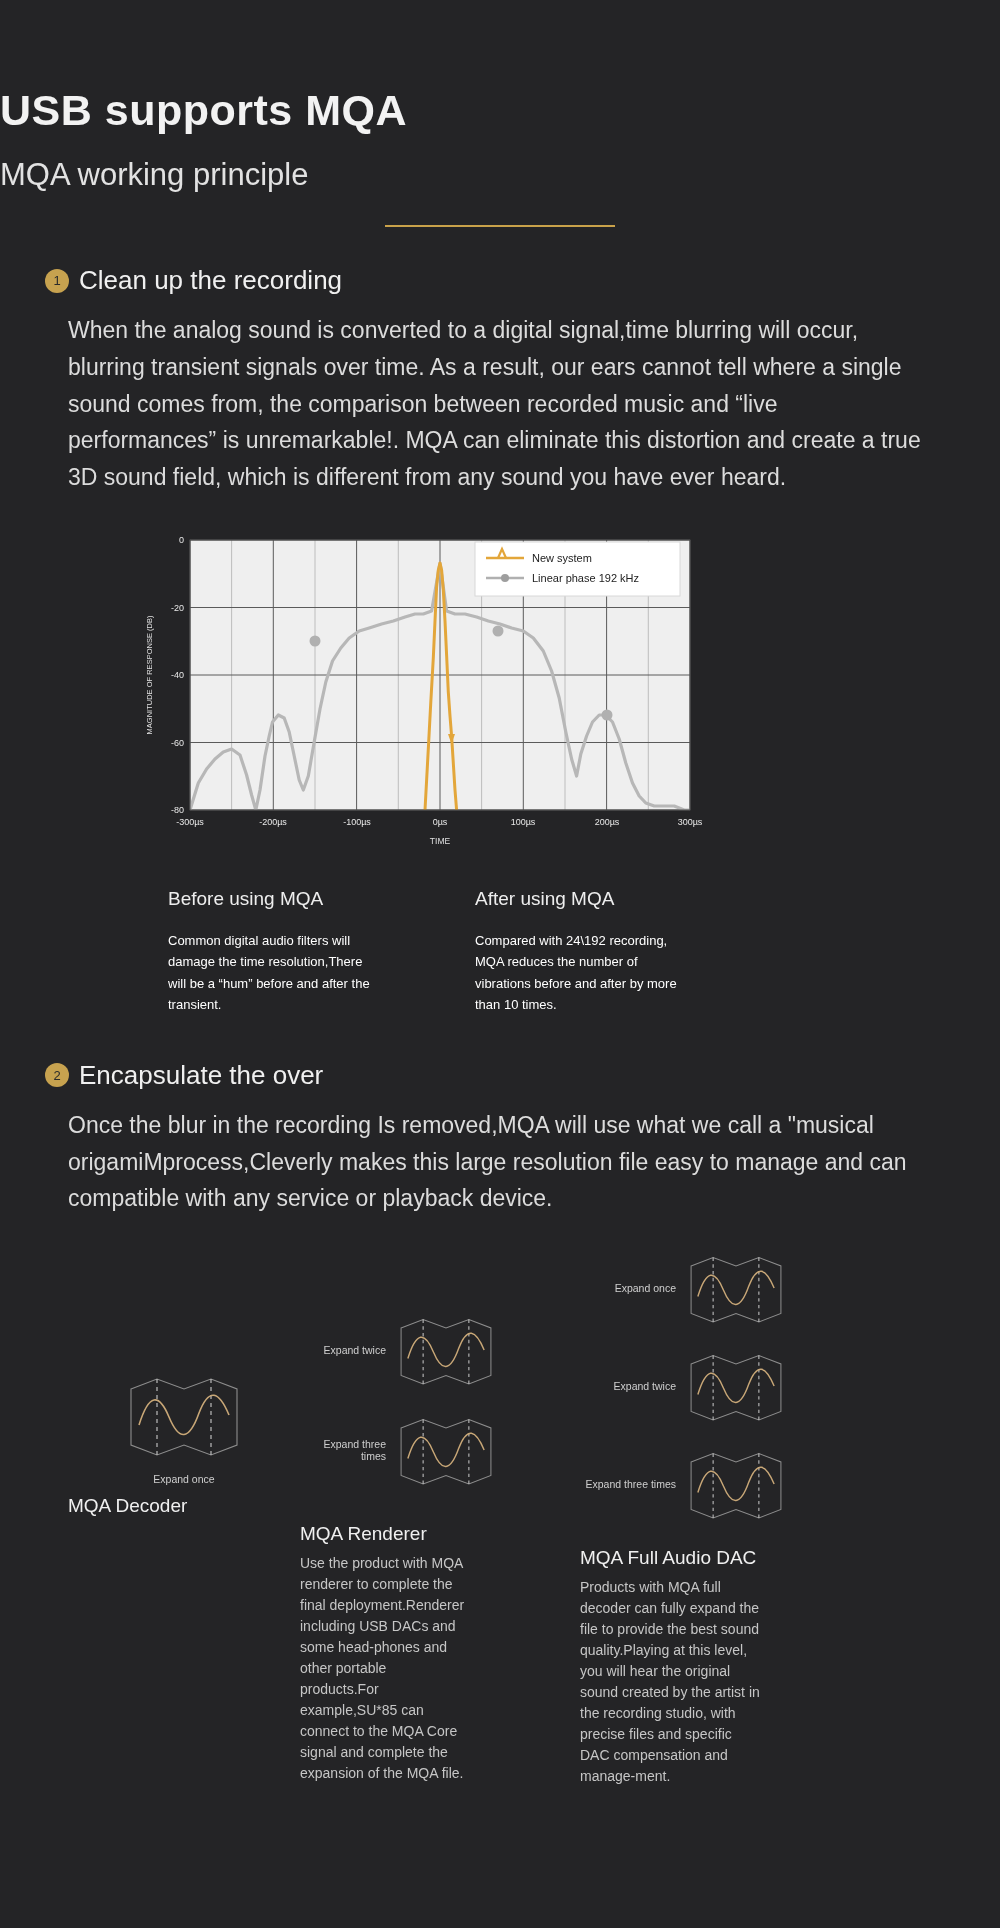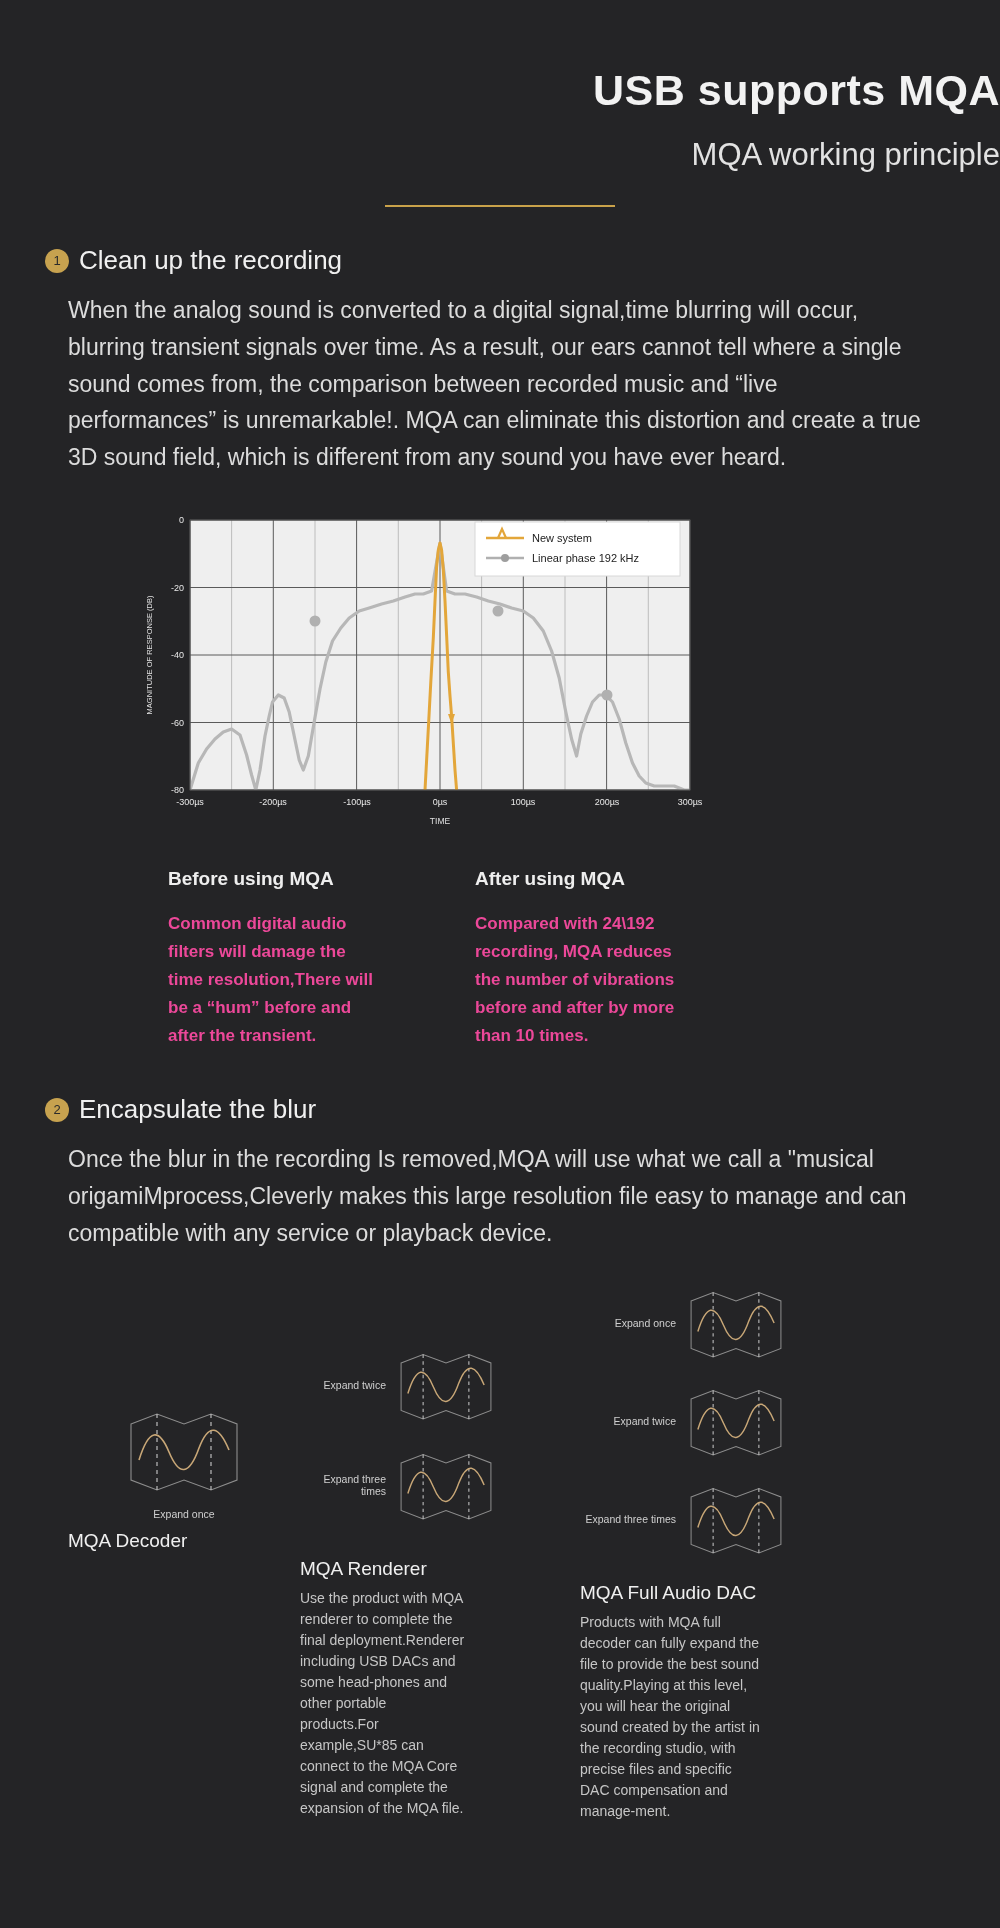--- a/index.html
+++ b/index.html
@@ -8,21 +8,21 @@
     width: 1000px;
     min-height: 1928px;
     background: #242426;
     font-family: "Liberation Sans", sans-serif;
     color: #e8e8e8;
     -webkit-font-smoothing: antialiased;
   }
   .page { width: 1000px; min-height: 1928px; position: relative; padding: 0; }
 
   
-  .header { text-align: right; padding-top: 66px; }
+  .header { text-align: left; padding-top: 66px; margin-top: 20px; }
   .title {
     font-size: 43px;
     font-weight: bold;
     letter-spacing: 0.5px;
     color: #f2f2f2;
     margin: 0;
   }
   .subtitle {
     font-size: 31px;
     color: #e2e2e2;
@@ -73,25 +73,24 @@
     padding-left: 130px;
     position: relative;
   }
   .chart-svg { display: block; }
 
   
   .ba-row {
     display: flex;
     padding: 16px 0 0 168px;
     gap: 92px;
-    font-weight: bold;
   }
   .ba-col { width: 215px; }
   .ba-title { font-size: 19px; color: #eeeeee; margin-bottom: 20px; }
-  .ba-text { font-size: 17px; line-height: 1.65; color: #ec4899; }
+  .ba-text { font-size: 13px; line-height: 1.65; color: #ffffff; }
 
   
   .origami-row {
     display: flex;
     padding: 18px 0 0 0;
     margin-top: 10px;
   }
   .org-col { position: relative; }
   .org-col.c1 { width: 300px; padding-left: 68px; }
   .org-col.c2 { width: 280px; }
@@ -221,21 +220,21 @@
       <div class="ba-col">
         <div class="ba-title">After using MQA</div>
         <div class="ba-text">Compared with 24\192 recording, MQA reduces the number of vibrations before and after by more than 10 times.</div>
       </div>
     </div>
   </div>
 
   <div class="section" style="margin-top:44px;">
     <div class="sec-head">
       <span class="badge">2</span>
-      <span class="sec-title">Encapsulate the blur</span>
+      <span class="sec-title">Encapsulate the over</span>
     </div>
     <p class="body-text">Once the blur in the recording Is removed,MQA will use what we call a "musical origamiMprocess,Cleverly makes this large resolution file easy to manage and can compatible with any service or playback device.</p>
 
     <div class="origami-row">
 
       <div class="org-col c1">
         <div style="height:120px;"></div>
         <div style="display:flex;justify-content:center;">
           <svg width="118" height="100" viewBox="0 0 118 100">
             <g fill="none" stroke="#8d8d8d" stroke-width="1.1">

